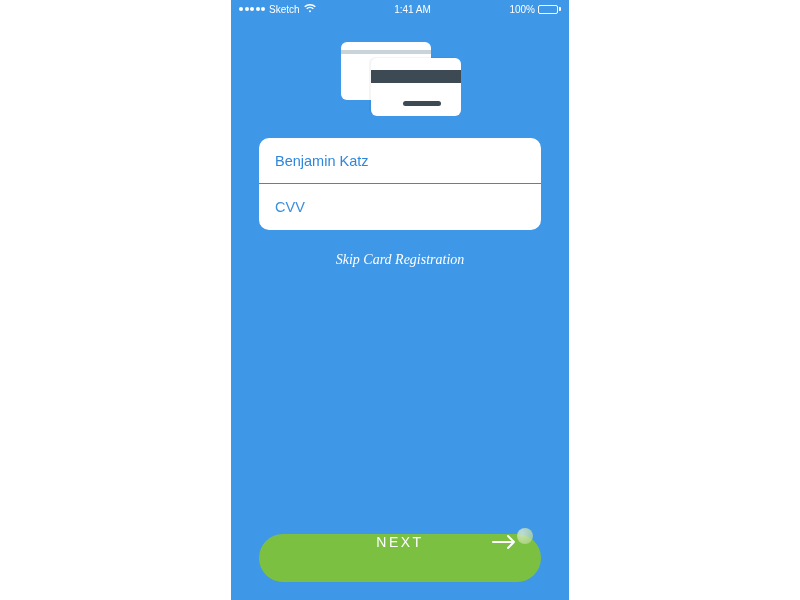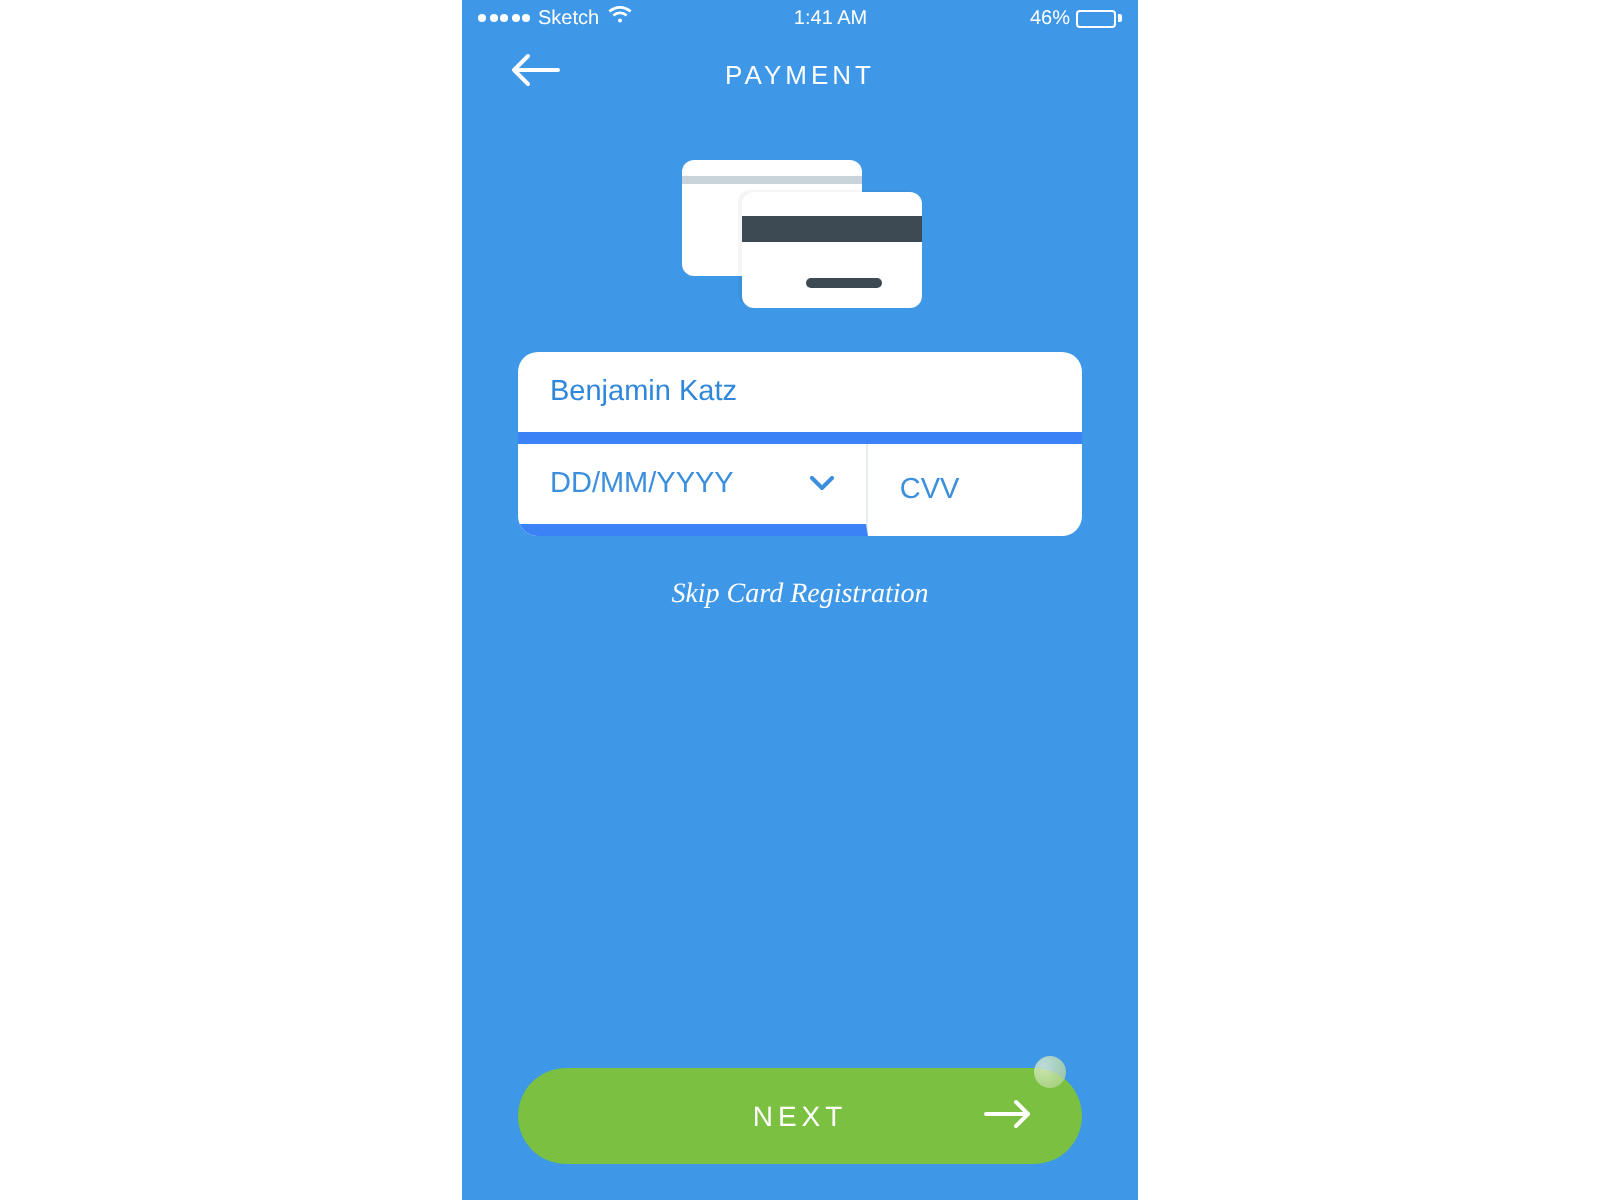--- a/index.html
+++ b/index.html
@@ -107,21 +107,21 @@
     border-radius: 3px;
     background: #3e4a53;
   }
   .form {
     margin: 18px 28px 0;
     background: #fff;
     border-radius: 10px;
     overflow: hidden;
   }
   .field {
-    border-bottom: 6px solid #3b82f6;
+    border-bottom: 1px solid #3b82f6;
     padding: 0 16px;
     height: 46px;
     display: flex;
     align-items: center;
   }
   .field:last-child { border-bottom: none; }
   .input {
     border: none;
     outline: none;
     width: 100%;
@@ -147,21 +147,20 @@
   }
   .next {
     position: absolute;
     bottom: 18px;
     left: 28px;
     right: 28px;
     height: 48px;
     background: #7cc042;
     border-radius: 26px;
     display: flex;
-    align-items: center;
     justify-content: center;
     color: #fff;
     font-size: 14px;
     letter-spacing: 2.5px;
     cursor: pointer;
     font-weight: 400;
   }
   .next-arrow {
     position: absolute;
     right: 24px;
@@ -192,60 +191,44 @@
       </span>
       <span>Sketch</span>
       <span class="wifi">
         <svg width="12" height="9" viewBox="0 0 12 9">
             <path d="M6 8.2a1 1 0 100-2 1 1 0 000 2zM3.2 5.3a4 4 0 015.6 0l1-1a5.5 5.5 0 00-7.6 0l1 1zM1.2 3.3a7 7 0 019.6 0l1-1a8.5 8.5 0 00-11.6 0l1 1z" fill="#fff"></path>
           </svg>
       </span>
     </div>
     <div>1:41 AM</div>
     <div class="status-right">
-      <span>46%</span>
+      <span>100%</span>
       <span class="battery">
         <span class="battery-body"><span class="battery-fill"></span></span>
         <span class="battery-tip"></span>
       </span>
     </div>
   </div>
 
-  <div class="nav">
-    <div class="back">
-      <svg width="26" height="18" viewBox="0 0 26 18">
-        <path d="M9 2 L2 9 L9 16 M2 9 H24" stroke="#fff" stroke-width="2" fill="none" stroke-linecap="round" stroke-linejoin="round"></path>
-      </svg>
-    </div>
-    <div class="title">PAYMENT</div>
-  </div>
 
   <div class="cards-illu">
     <div class="card card-back">
       <div class="stripe-top"></div>
     </div>
     <div class="card card-front">
       <div class="stripe-dark"></div>
       <div class="line"></div>
     </div>
   </div>
 
   <div class="form">
     <div class="field">
       <input class="input" type="text" value="Benjamin Katz" style="">
     </div>
     <div class="row">
-      <div class="field exp">
-        <input class="input" type="text" placeholder="DD/MM/YYYY" style="">
-        <span class="chev">
-          <svg width="12" height="8" viewBox="0 0 12 8">
-              <path d="M1 1l5 5 5-5" stroke="#3b8fdd" stroke-width="2" fill="none" stroke-linecap="round" stroke-linejoin="round"></path>
-            </svg>
-        </span>
-      </div>
       <div class="field cvv">
         <input class="input" type="text" placeholder="CVV" style="">
       </div>
     </div>
   </div>
 
   <div class="skip">Skip Card Registration</div>
 
   <div class="next">
     <span>NEXT</span>

